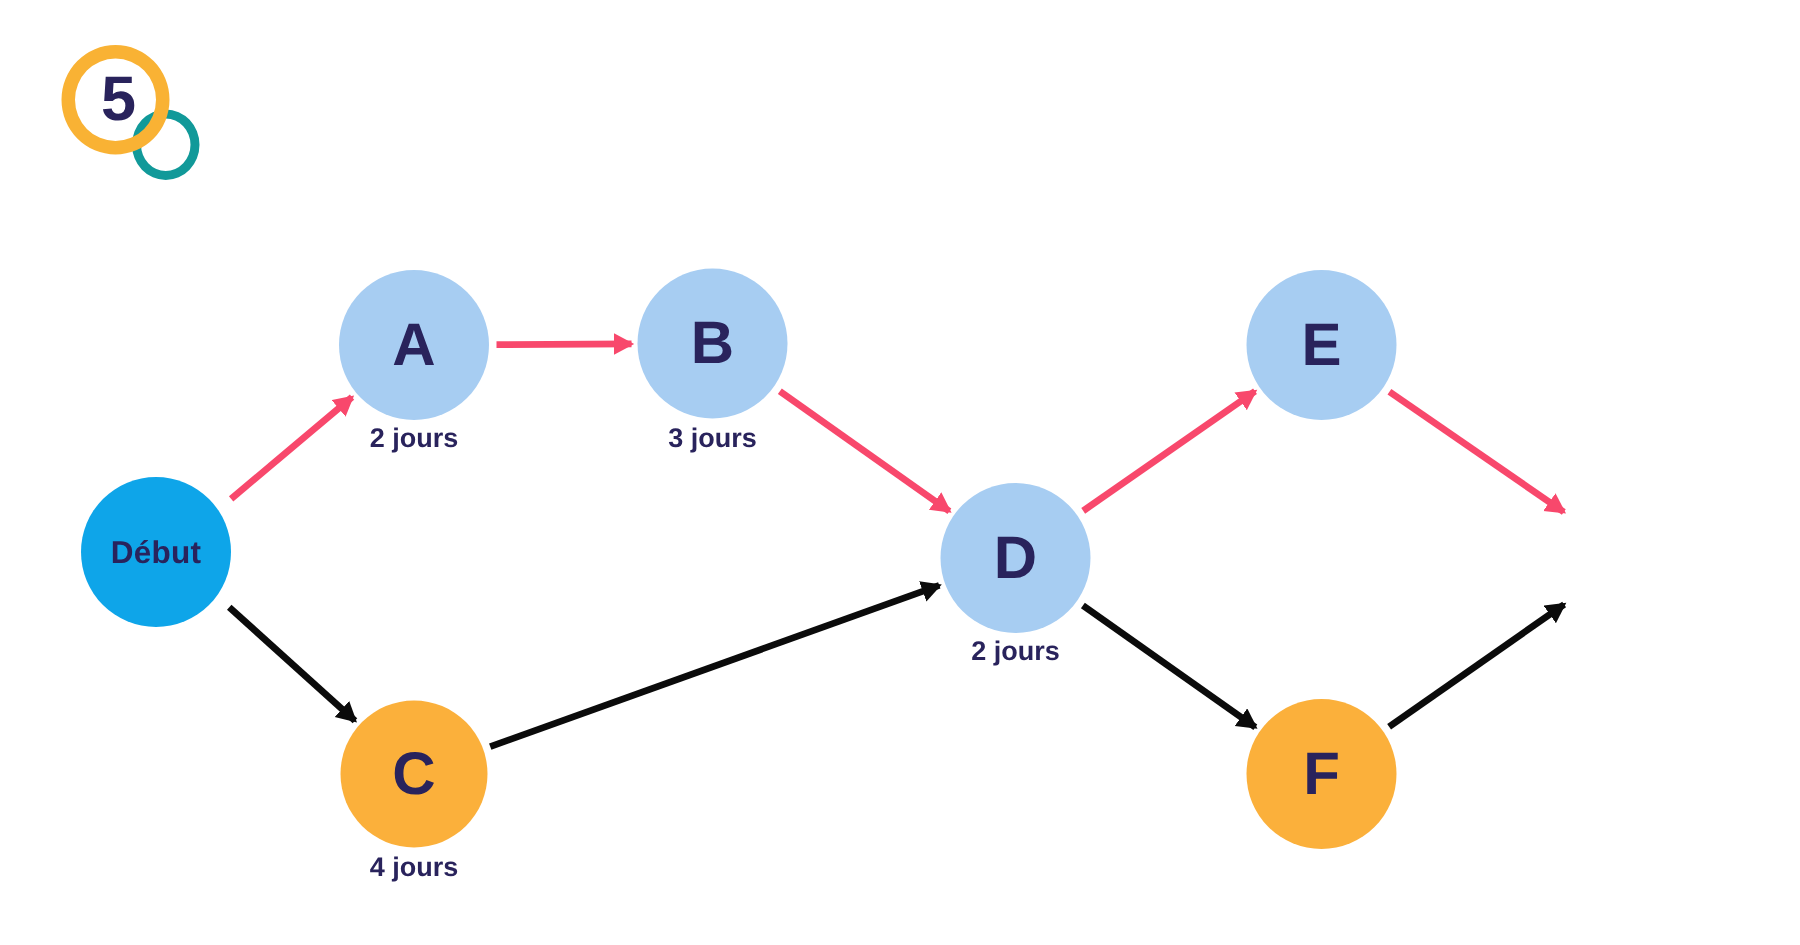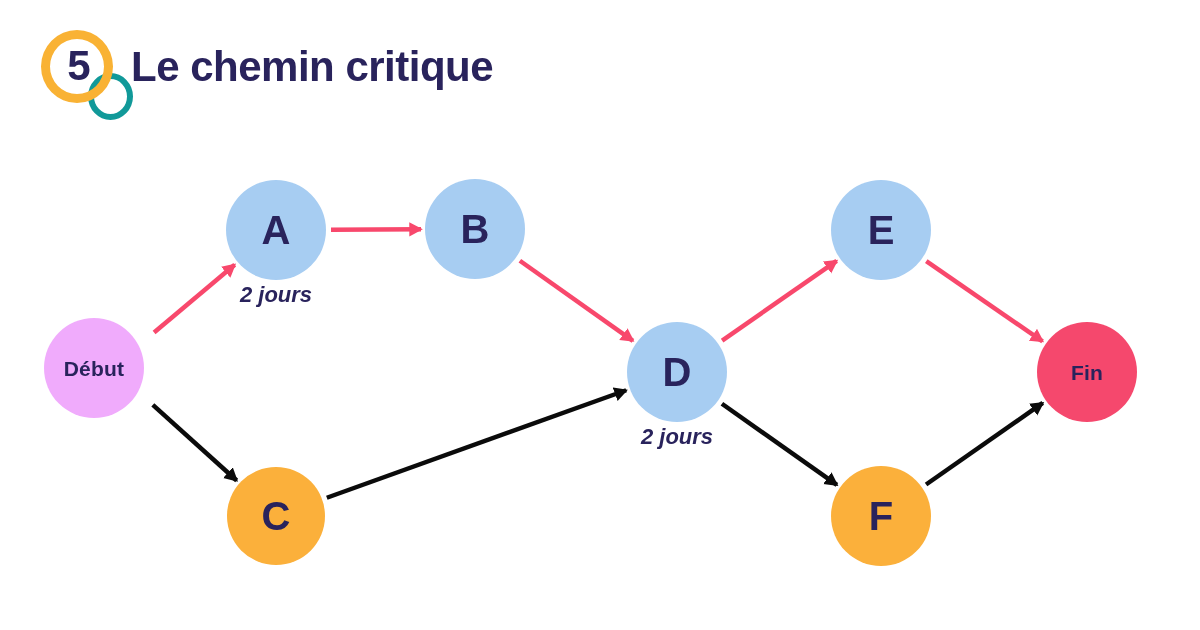--- a/index.html
+++ b/index.html
@@ -49,34 +49,33 @@
   .node{
     position:absolute;z-index:1;border-radius:50%;
     display:flex;align-items:center;justify-content:center;
   }
   .node-letter{
     font-size:40px;font-weight:800;color:var(--navy);line-height:1;
   }
   .node-letter--small{font-size:21px;letter-spacing:0.2px;}
   .node-duration{
     position:absolute;z-index:1;width:180px;text-align:center;
-    font-size:22px;font-weight:800;color:var(--navy);font-style:italic;
+    font-size:18px;font-weight:800;color:var(--navy);
   }
 </style>
 </head>
 <body>
 
 <div class="header">
   <div class="badge">
     <div class="ring-teal"></div>
     <div class="ring-orange">
       <span class="badge-num">5</span>
     </div>
   </div>
-  <h1 class="page-title">Le chemin critique</h1>
 </div>
 
 <div class="diagram">
   <svg id="edges" width="1200" height="630">
     <defs>
       <marker id="head-critical" markerWidth="4" markerHeight="4" refX="2.6" refY="1.6" orient="auto" markerUnits="strokeWidth">
         <path d="M0,0 L3,1.6 L0,3.2 Z"></path>
       </marker>
       <marker id="head-normal" markerWidth="4" markerHeight="4" refX="2.6" refY="1.6" orient="auto" markerUnits="strokeWidth">
         <path d="M0,0 L3,1.6 L0,3.2 Z"></path>
@@ -86,46 +85,45 @@
       <line x1="330.999305586243" y1="229.72362157996864" x2="421.0006817880523" y2="229.271353357849" class="edge edge--critical" marker-end="url(#head-critical)"></line>
       <line x1="519.8900797444696" y1="260.77862080920374" x2="632.9261035236117" y2="340.79917229641813" class="edge edge--critical" marker-end="url(#head-critical)"></line>
       <line x1="722.1407639761835" y1="340.5784878204997" x2="836.6799771870197" y2="260.85021195805484" class="edge edge--critical" marker-end="url(#head-critical)"></line>
       <line x1="926.2837874492715" y1="261.2150379504687" x2="1042.5395541407152" y2="341.35250819408526" class="edge edge--critical" marker-end="url(#head-critical)"></line>
       <line x1="152.83162146517586" y1="404.84804863930503" x2="236.65316476992146" y2="480.49188040212425" class="edge edge--normal" marker-end="url(#head-normal)"></line>
       <line x1="326.8224450928017" y1="497.7495459018368" x2="626.1775549071983" y2="390.2504540981632" class="edge edge--normal" marker-end="url(#head-normal)"></line>
       <line x1="721.9332324795619" y1="403.71757586792603" x2="836.8837353837029" y2="484.8591073296726" class="edge edge--normal" marker-end="url(#head-normal)"></line>
       <line x1="926.0783069557193" y1="484.4889504775555" x2="1042.741298625294" y2="402.9381213493092" class="edge edge--normal" marker-end="url(#head-normal)"></line>
     </svg>
 
-  <div class="node" style="left: 44px; top: 318px; width: 100px; height: 100px; background: #f0abfc;">
+  <div class="node" style="left: 54px; top: 318px; width: 100px; height: 100px; background: #0ea5e9;">
     <span class="node-letter node-letter--small">Début</span>
   </div>
 
   <div class="node" style="left: 226px; top: 180px; width: 100px; height: 100px; background: rgb(167, 205, 242);">
     <span class="node-letter">A</span>
   </div>
   <div class="node-duration" style="left:186px;top:282px;">2 jours</div>
 
   <div class="node" style="left: 425px; top: 179px; width: 100px; height: 100px; background: rgb(167, 205, 242);">
     <span class="node-letter">B</span>
   </div>
+  <div class="node-duration" style="left:385px;top:282px;">3 jours</div>
 
   <div class="node" style="left: 227px; top: 467px; width: 98px; height: 98px; background: rgb(251, 176, 59);">
     <span class="node-letter">C</span>
   </div>
+  <div class="node-duration" style="left:186px;top:568px;">4 jours</div>
 
   <div class="node" style="left: 627px; top: 322px; width: 100px; height: 100px; background: rgb(167, 205, 242);">
     <span class="node-letter">D</span>
   </div>
   <div class="node-duration" style="left:587px;top:424px;">2 jours</div>
 
   <div class="node" style="left: 831px; top: 180px; width: 100px; height: 100px; background: rgb(167, 205, 242);">
     <span class="node-letter">E</span>
   </div>
 
   <div class="node" style="left: 831px; top: 466px; width: 100px; height: 100px; background: rgb(251, 176, 59);">
     <span class="node-letter">F</span>
   </div>
 
-  <div class="node" style="left: 1037px; top: 322px; width: 100px; height: 100px; background: rgb(245, 72, 109);">
-    <span class="node-letter node-letter--small">Fin</span>
-  </div>
 </div>
 
 </body></html>

